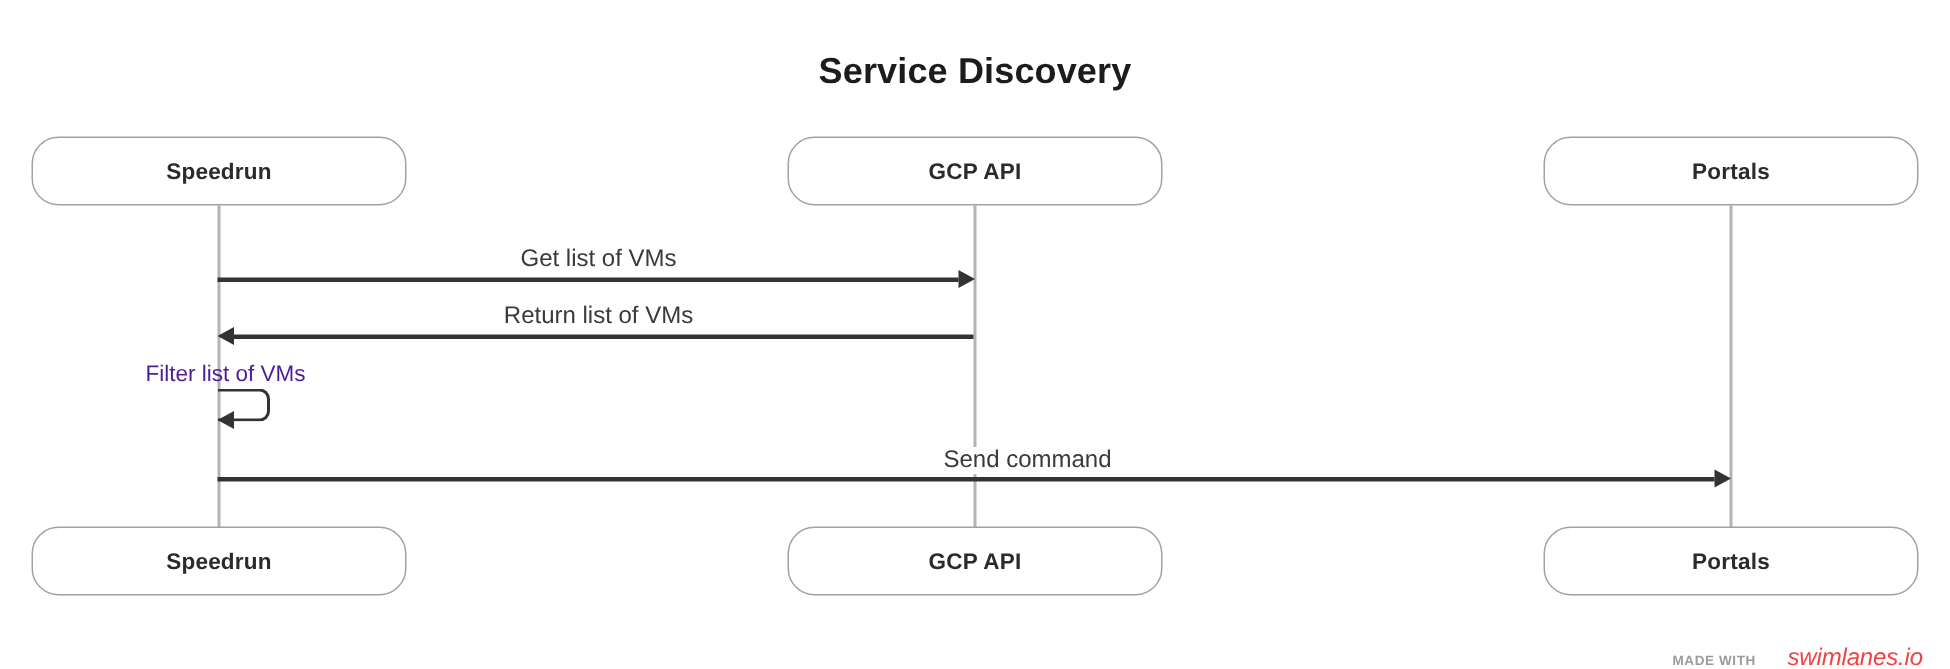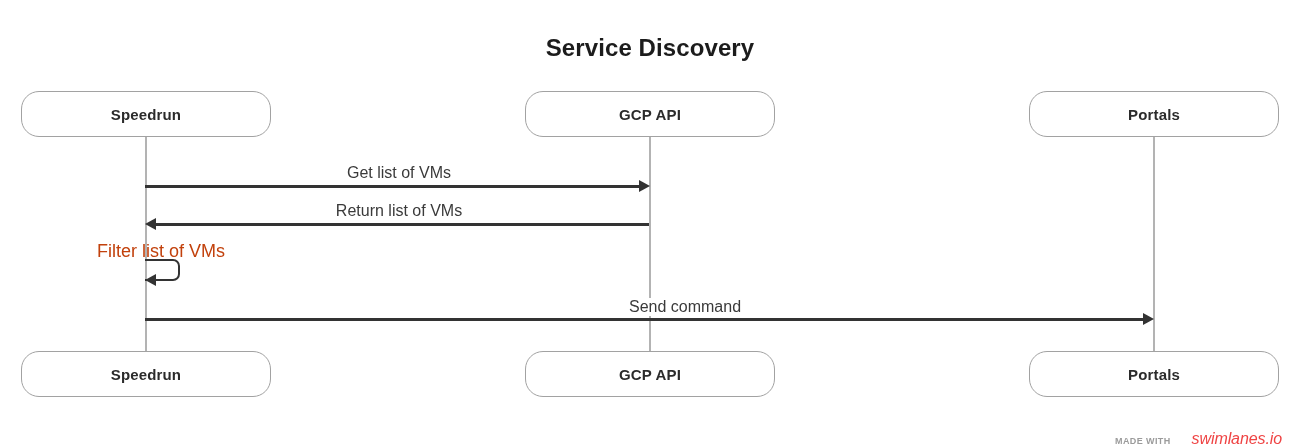--- a/index.html
+++ b/index.html
@@ -95,22 +95,22 @@
   .self-loop {
     position: absolute;
     box-sizing: border-box;
     border: 2.4px solid #333333;
     border-left: none;
     border-radius: 0 7px 7px 0;
     background: transparent;
   }
   .self-loop-label {
     position: absolute;
-    font-size: 18px;
-    color: #c2410c;
+    font-size: 15px;
+    color: #4c1d95;
     white-space: nowrap;
   }
 
   
   .watermark {
     position: absolute;
     right: 18px;
     bottom: 10px;
     display: flex;
     align-items: baseline;

